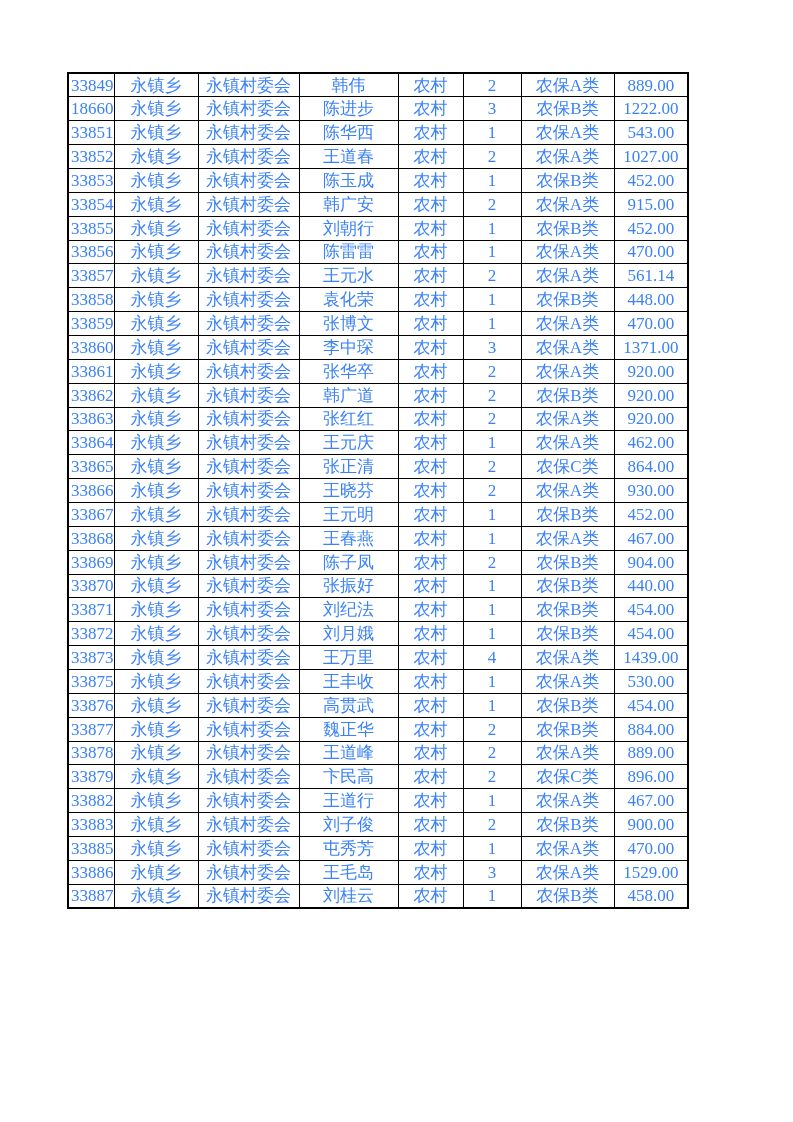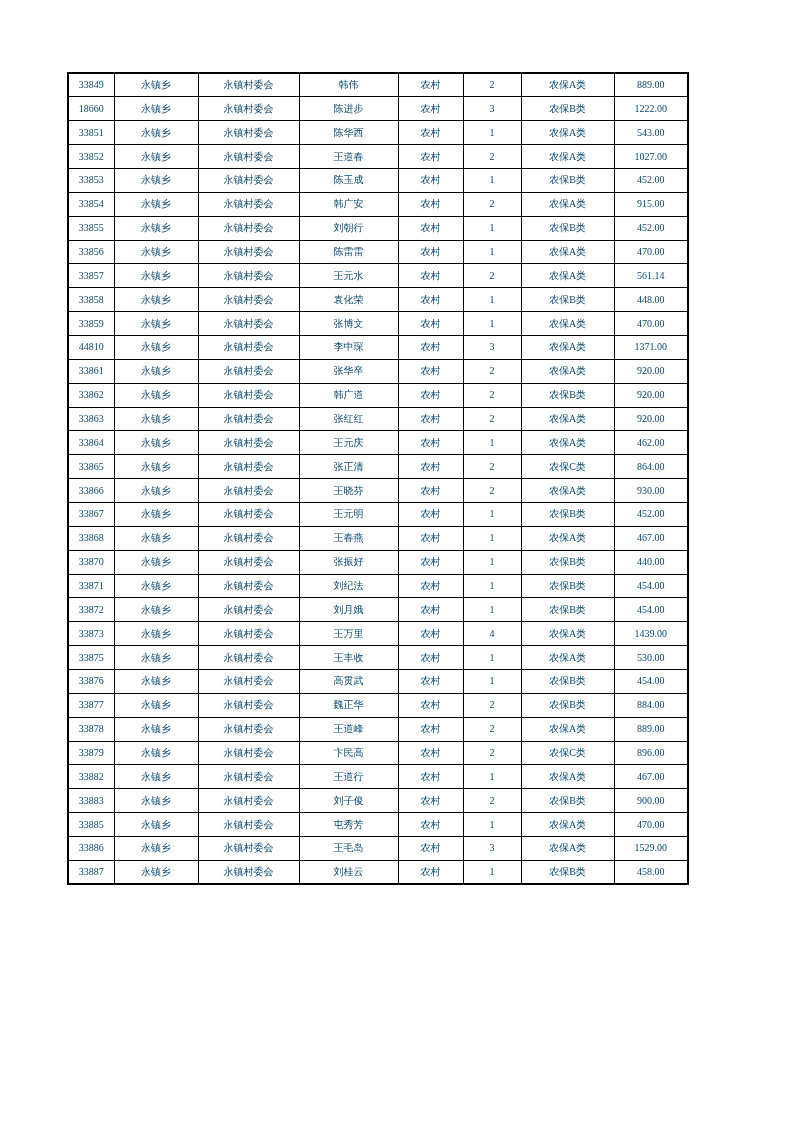--- a/index.html
+++ b/index.html
@@ -18,22 +18,22 @@
     background: #ffffff;
     overflow: hidden;
   }
   table.data-table {
     position: absolute;
     left: 67px;
     top: 72px;
     border-collapse: collapse;
     table-layout: fixed;
     width: 620px;
-    font-size: 10px;
-    color: #0c4a6e;
+    font-size: 17px;
+    color: #3b82f6;
   }
   table.data-table {
     border: 2px solid #000000;
   }
   table.data-table td {
     border: 1px solid #000000;
     text-align: center;
     vertical-align: middle;
     height: 23.87px;
     padding: 0 2px;
@@ -162,21 +162,21 @@
           <td>33859</td>
           <td>永镇乡</td>
           <td>永镇村委会</td>
           <td>张博文</td>
           <td>农村</td>
           <td>1</td>
           <td>农保A类</td>
           <td>470.00</td>
         </tr>
         <tr>
-          <td>44810</td>
+          <td>33860</td>
           <td>永镇乡</td>
           <td>永镇村委会</td>
           <td>李中琛</td>
           <td>农村</td>
           <td>3</td>
           <td>农保A类</td>
           <td>1371.00</td>
         </tr>
         <tr>
           <td>33861</td>
@@ -250,20 +250,30 @@
         </tr>
         <tr>
           <td>33868</td>
           <td>永镇乡</td>
           <td>永镇村委会</td>
           <td>王春燕</td>
           <td>农村</td>
           <td>1</td>
           <td>农保A类</td>
           <td>467.00</td>
+        </tr>
+        <tr>
+          <td>33869</td>
+          <td>永镇乡</td>
+          <td>永镇村委会</td>
+          <td>陈子凤</td>
+          <td>农村</td>
+          <td>2</td>
+          <td>农保B类</td>
+          <td>904.00</td>
         </tr>
         <tr>
           <td>33870</td>
           <td>永镇乡</td>
           <td>永镇村委会</td>
           <td>张振好</td>
           <td>农村</td>
           <td>1</td>
           <td>农保B类</td>
           <td>440.00</td>

